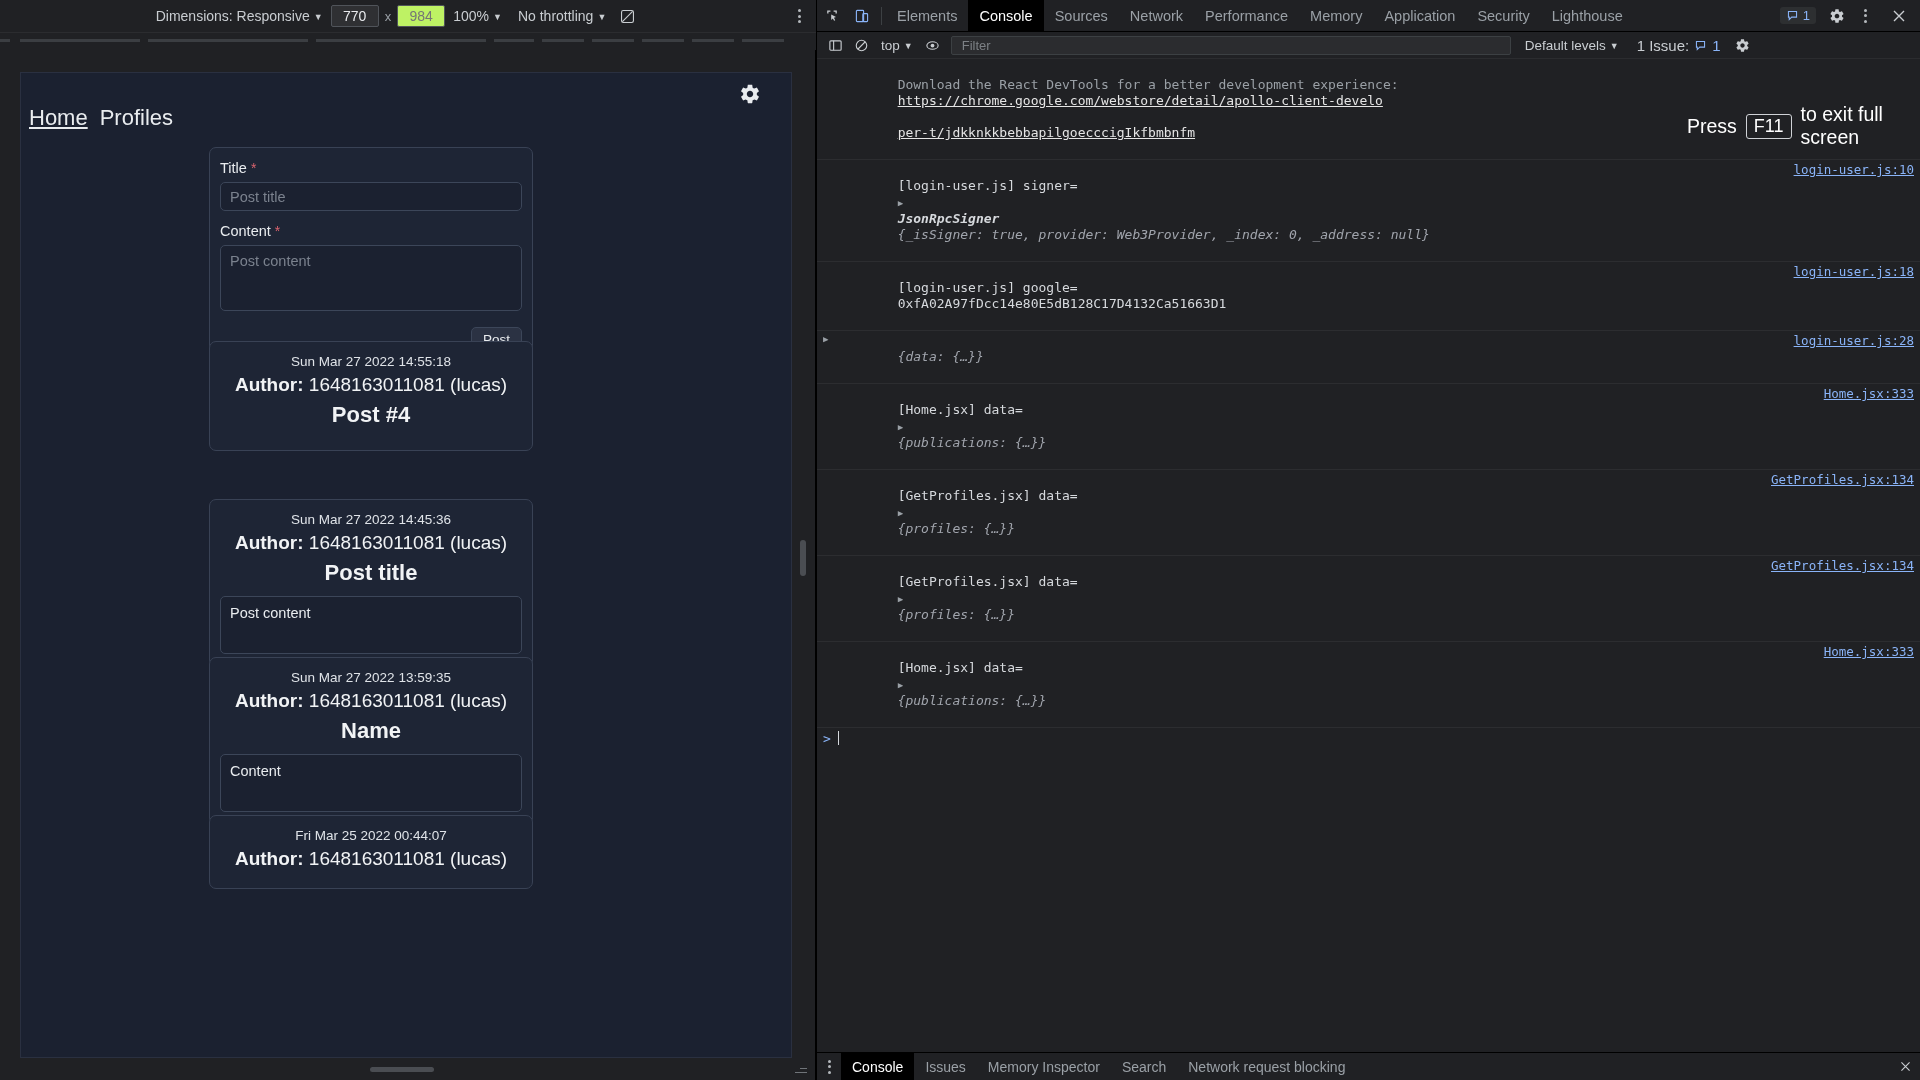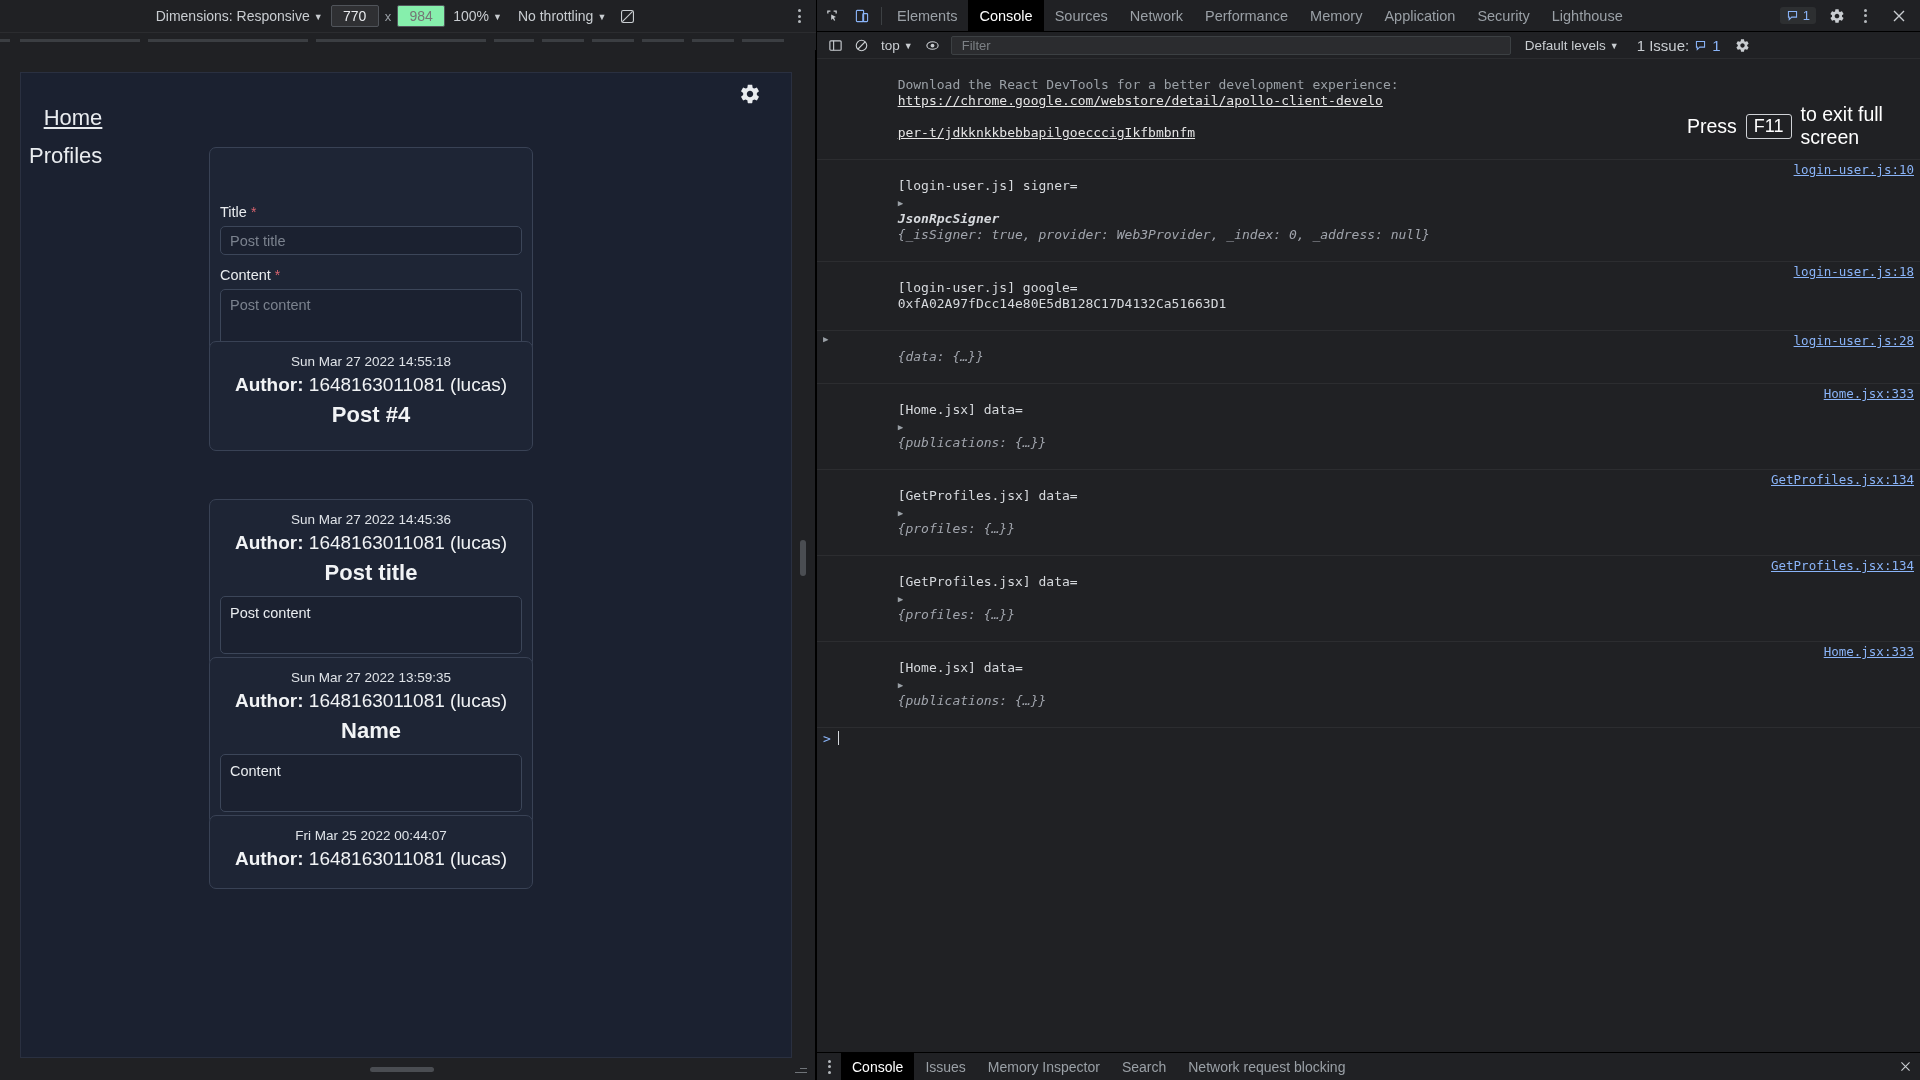--- a/index.html
+++ b/index.html
@@ -32,21 +32,21 @@
     color: #c9cdd1; font-size: 14px; cursor: default; justify-content: flex-end;
   }
   .dt-caret { font-size: 9px; color: #c9cdd1; transform: translateY(1px); }
   .dt-dim-input {
     width: 48px; height: 22px; background: #2f3033;
     border: 1px solid #50545a; border-radius: 2px;
     color: #e8eaed; font-size: 14px; text-align: center;
     font-family: "Liberation Sans", sans-serif;
     line-height: 20px;
   }
-  .dt-dim-input.placeholder { color: #6e7276; background: #86efac; }
+  .dt-dim-input.placeholder { color: #6e7276; background: #bef264; }
   .dt-times { color: #9aa0a6; font-size: 13px; padding: 0 6px; }
   .dt-icon-btn {
     width: 26px; height: 24px; display: flex; align-items: center;
     justify-content: center; cursor: default;
   }
   .dt-dots {
     width: 22px; height: 24px; display: flex; flex-direction: column;
     align-items: center; justify-content: center; gap: 2.5px;
     margin-right: 6px;
   }
@@ -75,33 +75,33 @@
   }
   .gear-float {
     position: absolute; right: 32px; top: 10px;
     width: 22px; height: 22px; cursor: pointer;
   }
   .gear-float svg { width: 22px; height: 22px; fill: #e9ecef; }
 
   .nav {
     position: absolute; left: 8px; top: 32px;
     font-size: 22px; color: #e9ecef;
-    display: flex; gap: 12px; align-items: flex-end; flex-direction: column;
+    display: flex; gap: 12px; align-items: flex-start;
   }
   .nav a { color: #e9ecef; text-decoration: underline; cursor: pointer; }
   .nav span.plain { color: #e9ecef; text-decoration: none; }
 
   .card {
     position: absolute; left: 188px; width: 324px;
     background: #1e2535; border: 1px solid #394255; border-radius: 7px;
   }
   .card-inner { padding: 12px 10px 12px 10px; }
 
   .lbl {
-    font-size: 14.5px; color: #e9ecef; margin-bottom: 6px; display: block; margin-top: 44px;
+    font-size: 14.5px; color: #e9ecef; margin-bottom: 6px; display: block;
   }
   .req { color: #d9636e; font-size: 14px; }
   .inp {
     width: 100%; height: 29px; background: #1b2130;
     border: 1px solid #3c4659; border-radius: 5px;
     color: #e9ecef; font-size: 14.5px; padding: 0 9px;
     font-family: "Liberation Sans", sans-serif;
   }
   .inp::placeholder { color: #7b828e; }
   .ta {

